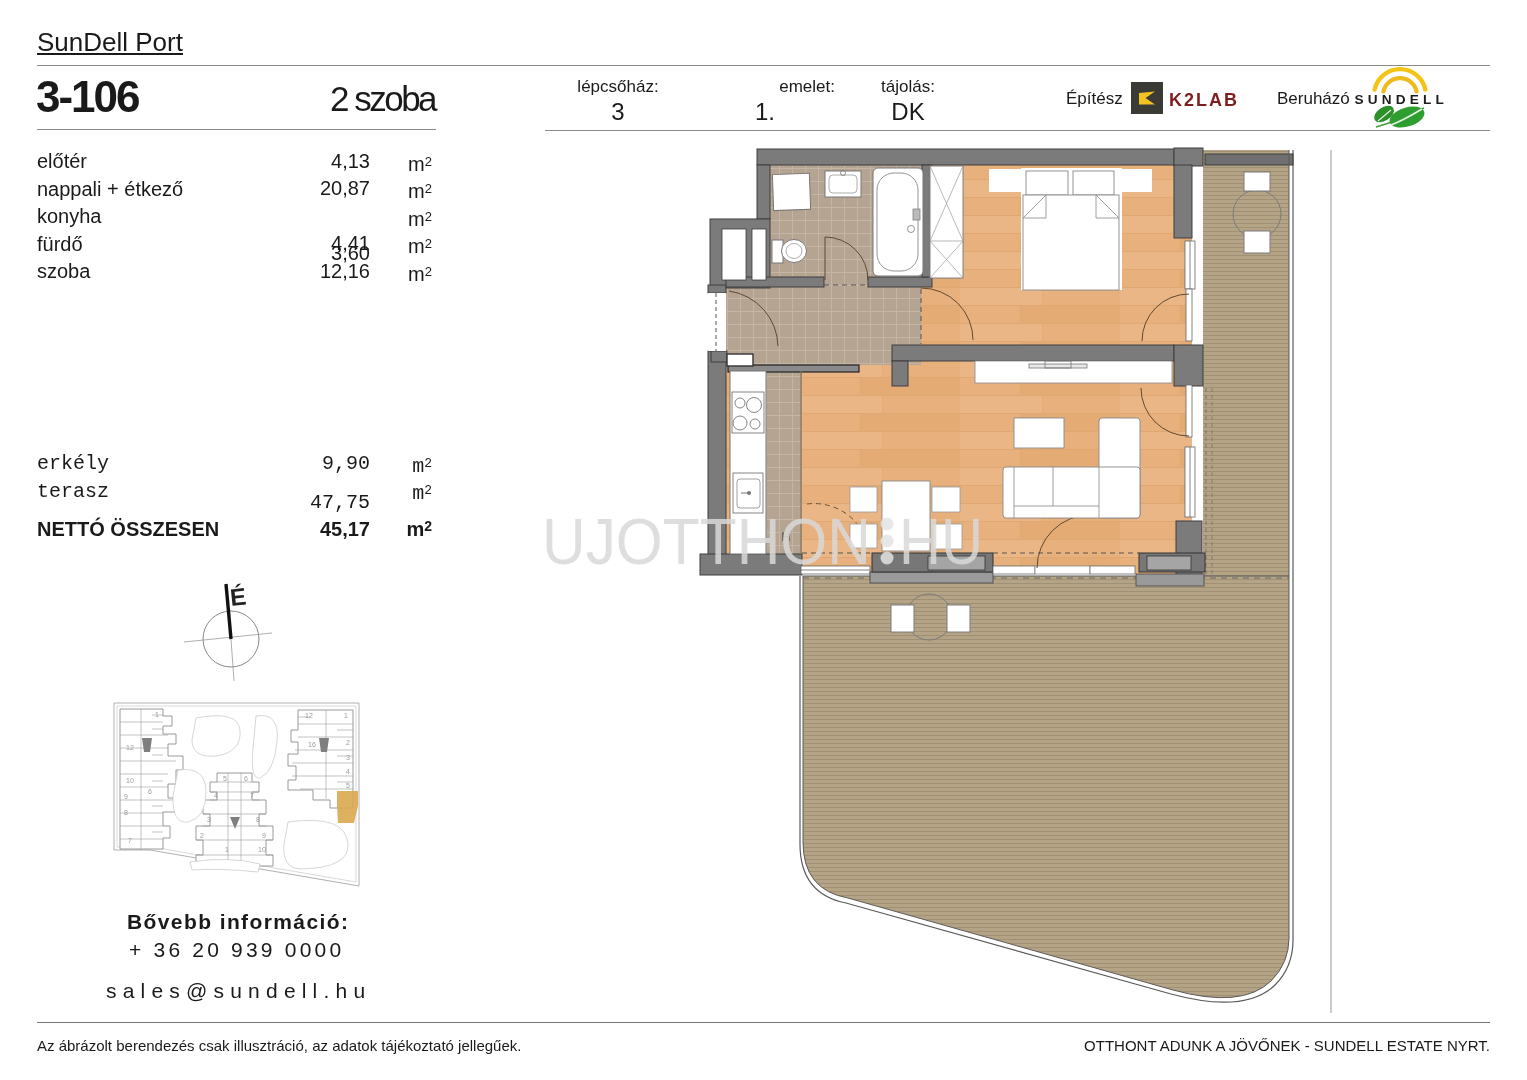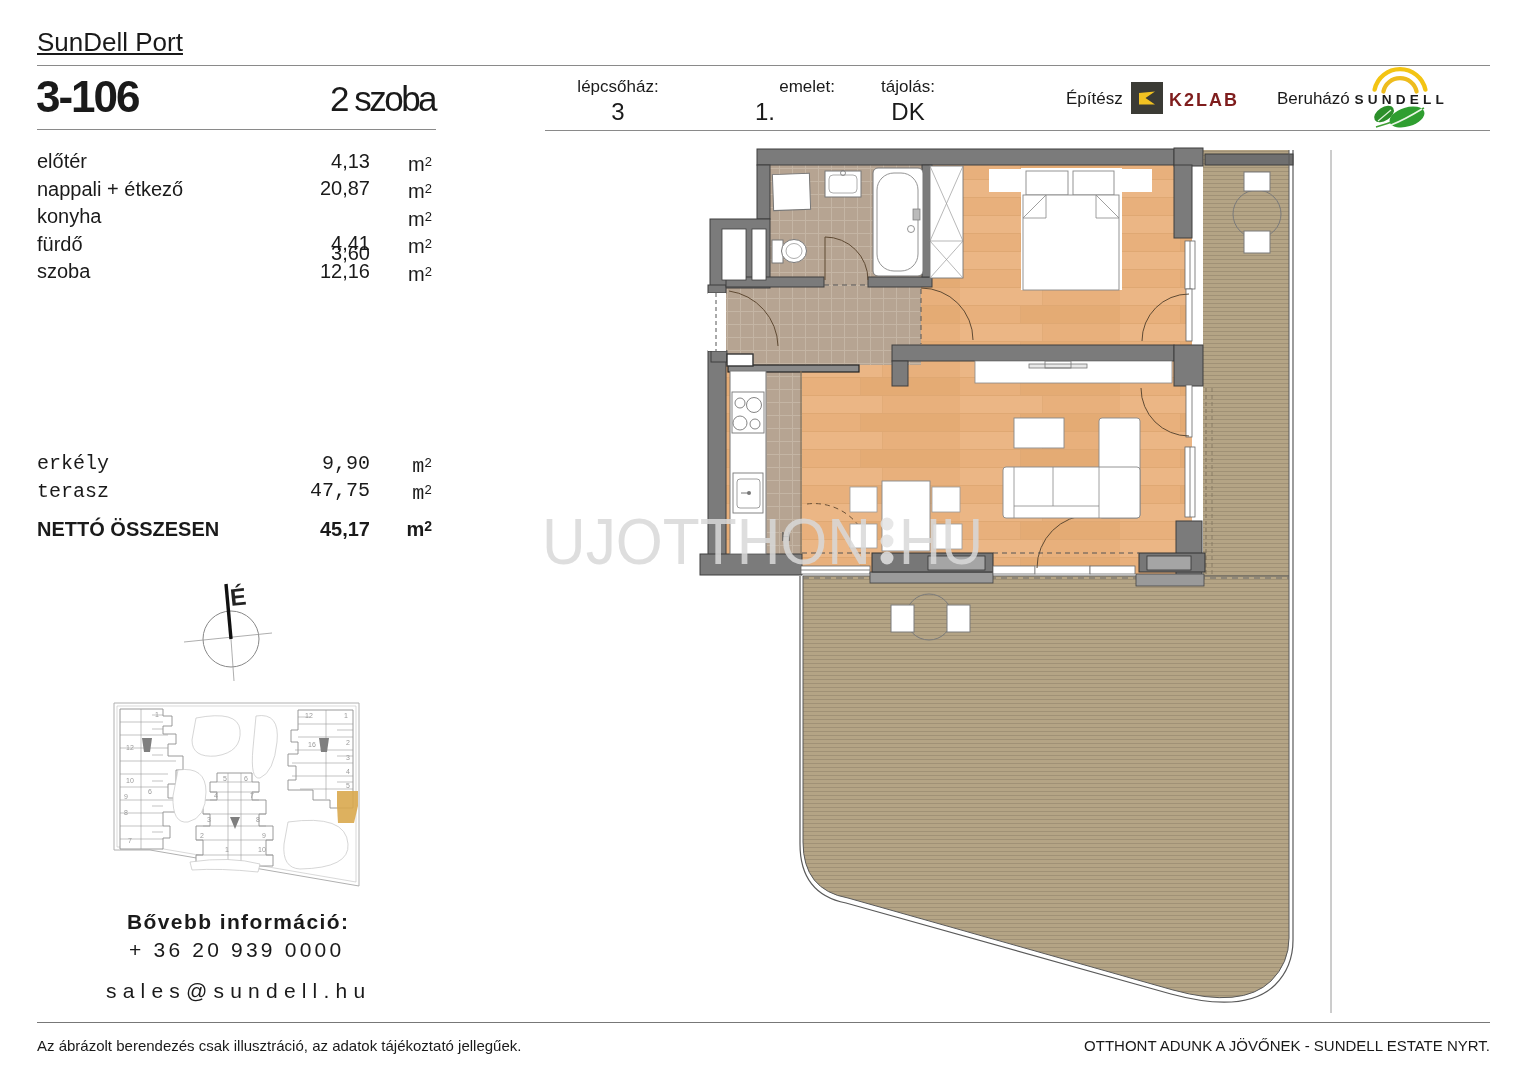--- a/index.html
+++ b/index.html
@@ -26,21 +26,21 @@
 <div class="abs" style="left:37px;top:148px;font-size:20px;line-height:27.5px;width:395px;">
   <div><span>előtér</span><span style="position:absolute;right:62px;">4,13</span><span style="position:absolute;right:0px;">m<span style="font-size:13px;vertical-align:5px;">2</span></span></div>
   <div><span>nappali + étkező</span><span style="position:absolute;right:62px;top:27px;">20,87</span><span style="position:absolute;right:0px;top:27px;">m<span style="font-size:13px;vertical-align:5px;">2</span></span></div>
   <div><span>konyha</span><span style="position:absolute;right:62px;top:55px;margin-top:37px;">3,60</span><span style="position:absolute;right:0px;top:55px;">m<span style="font-size:13px;vertical-align:5px;">2</span></span></div>
   <div><span>fürdő</span><span style="position:absolute;right:62px;top:82px;">4,41</span><span style="position:absolute;right:0px;top:82px;">m<span style="font-size:13px;vertical-align:5px;">2</span></span></div>
   <div><span>szoba</span><span style="position:absolute;right:62px;top:110px;">12,16</span><span style="position:absolute;right:0px;top:110px;">m<span style="font-size:13px;vertical-align:5px;">2</span></span></div>
 </div>
 
 <div class="abs" style="left:37px;top:450px;font-size:20px;line-height:27.5px;width:395px;font-family:Liberation Mono, monospace;">
   <div><span>erkély</span><span style="position:absolute;right:62px;">9,90</span><span style="position:absolute;right:0px;">m<span style="font-size:13px;vertical-align:5px;">2</span></span></div>
-  <div><span>terasz</span><span style="position:absolute;right:62px;top:27px;margin-left:48px;">47,75</span><span style="position:absolute;right:0px;top:27px;">m<span style="font-size:13px;vertical-align:5px;">2</span></span></div>
+  <div><span>terasz</span><span style="position:absolute;right:62px;top:39px;margin-left:48px;">47,75</span><span style="position:absolute;right:0px;top:27px;">m<span style="font-size:13px;vertical-align:5px;">2</span></span></div>
 </div>
 
 <div class="abs" style="left:37px;top:518px;font-size:20px;font-weight:bold;width:395px;">
   <span>NETTÓ ÖSSZESEN</span><span style="position:absolute;right:62px;">45,17</span><span style="position:absolute;right:0px;">m<span style="font-size:14px;vertical-align:5px;">2</span></span>
 </div>
 
 <div class="abs" style="left:548px;top:77px;width:140px;text-align:center;font-size:17px;">lépcsőház:</div>
 <div class="abs" style="left:548px;top:98px;width:140px;text-align:center;font-size:24px;">3</div>
 
 <div class="abs" style="left:695px;top:77px;width:140px;text-align:right;font-size:17px;">emelet:</div>

